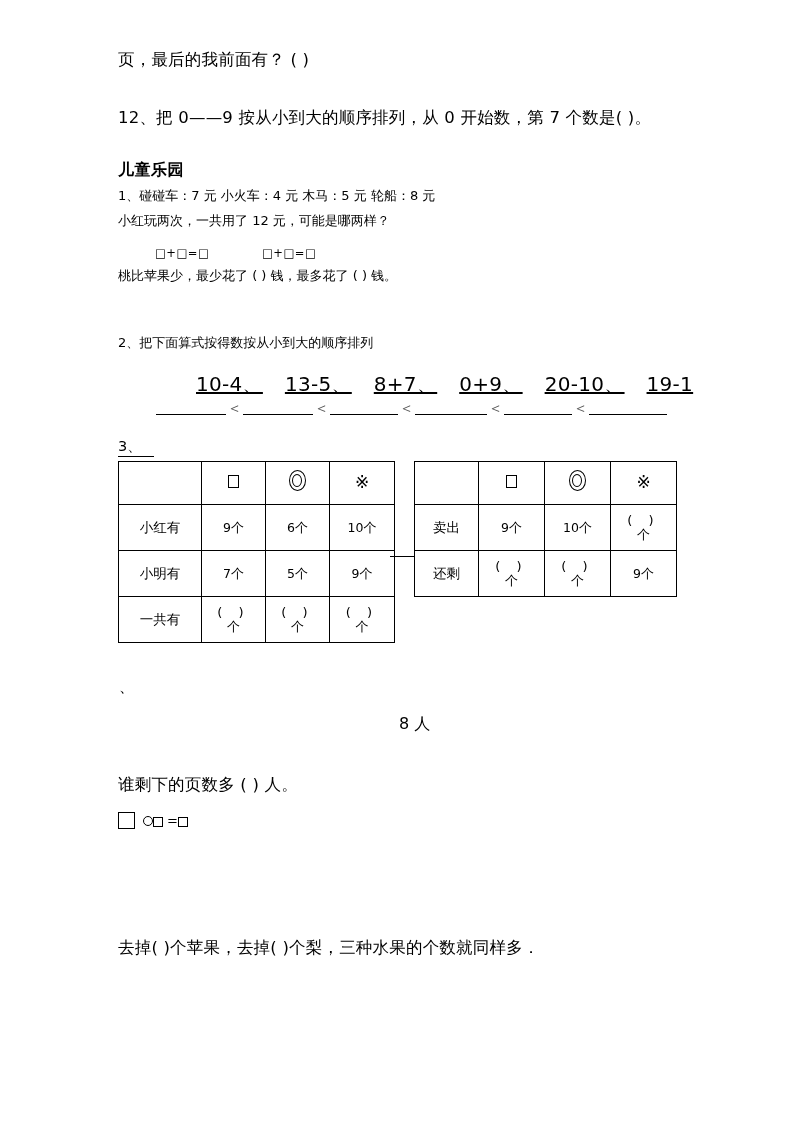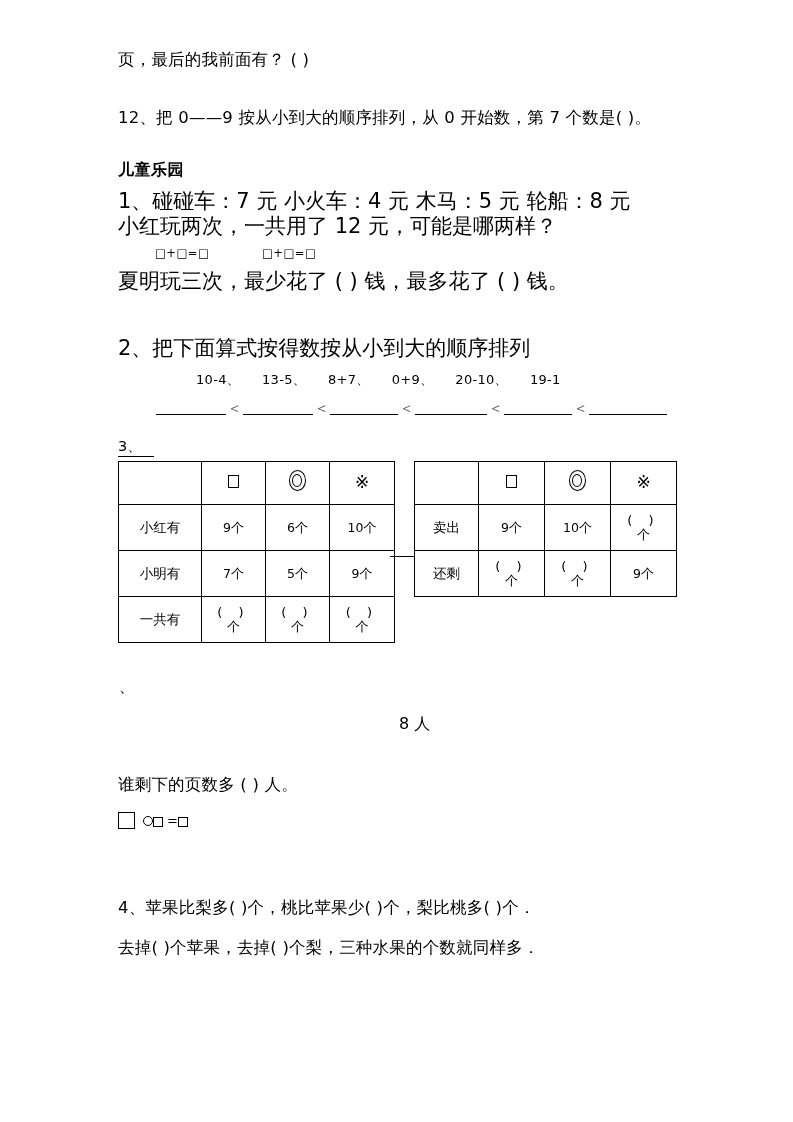--- a/index.html
+++ b/index.html
@@ -24,35 +24,36 @@
   .blk {
     position: absolute;
     white-space: nowrap;
   }
   .q-line {
     font-size: 16.5px;
     letter-spacing: 0.2px;
     line-height: 1.2;
   }
   .q-line-sm {
-    font-size: 21px;
+    font-size: 13px;
     line-height: 1.25;
   }
   .section-title {
     font-size: 16px;
     font-weight: bold;
     letter-spacing: 0.5px;
   }
   .tiny-boxes {
     font-size: 11.5px;
     letter-spacing: 0.5px;
   }
   .exprs {
-    font-size: 13px;
+    font-size: 20px;
     letter-spacing: 0.3px;
+    text-decoration: underline;
   }
 
   
   .blank-row {
     position: absolute;
     display: flex;
     align-items: flex-end;
   }
   .blank-seg {
     display: inline-block;
@@ -195,21 +196,21 @@
   <div class="blk section-title" style="left:118px; top:160px;">儿童乐园</div>
 
   <div class="blk q-line-sm" style="left:118px; top:188px;">1、碰碰车：7 元     小火车：4 元     木马：5 元     轮船：8 元</div>
 
   <div class="blk q-line-sm" style="left:118px; top:213px;">小红玩两次，一共用了 12 元，可能是哪两样？</div>
 
   <div class="blk tiny-boxes" style="left:155px; top:246px;">□+□=□</div>
 
   <div class="blk tiny-boxes" style="left:262px; top:246px;">□+□=□</div>
 
-  <div class="blk q-line-sm" style="left:118px; top:268px;">夏明玩三次，最少花了  (    ) 钱，最多花了  (    ) 钱。</div>
+  <div class="blk q-line-sm" style="left:118px; top:268px;">桃比苹果少，最少花了  (    ) 钱，最多花了  (    ) 钱。</div>
 
   <div class="blk q-line-sm" style="left:118px; top:335px;text-align:center;">2、把下面算式按得数按从小到大的顺序排列</div>
 
   <div class="blk exprs" style="left:196px; top:371px;">
     <span>10-4、</span><span style="display:inline-block;width:22px"></span><span>13-5、</span><span style="display:inline-block;width:22px"></span><span>8+7、</span><span style="display:inline-block;width:22px"></span><span>0+9、</span><span style="display:inline-block;width:22px"></span><span>20-10、</span><span style="display:inline-block;width:22px"></span><span>19-1</span>
   </div>
 
   <div class="blank-row" style="left:156px; top:400px;">
     <span class="blank-seg" style="width:70px"></span>
     <span class="lt-sep">＜</span>
@@ -344,17 +345,16 @@
   <div class="tick-mark" style="left:119px; top:678px;">、</div>
 
   <div class="eight-ren" style="left:399px; top:686px;margin-top:28px;">8 人</div>
 
   <div class="blk q-line" style="left:118px; top:775px;">谁剩下的页数多  (         ) 人。</div>
 
   <div class="shape-line" style="left:118px; top:812px;">
     <span class="big-sq"></span><span style="display:inline-block;width:8px"></span><span class="sm-circ"></span><span class="sm-sq"></span><span style="display:inline-block;width:4px"></span><span class="eq">=</span><span class="sm-sq"></span>
   </div>
 
-  <div class="blk q-line" style="left:118px; top:898px;">4、苹果比梨多(     )个，桃比苹果少(     )个，梨比桃多(     )个．</div>
 
   <div class="blk q-line" style="left:118px; top:938px;">去掉(     )个苹果，去掉(     )个梨，三种水果的个数就同样多．</div>
 
 </div>
 
 </body></html>

